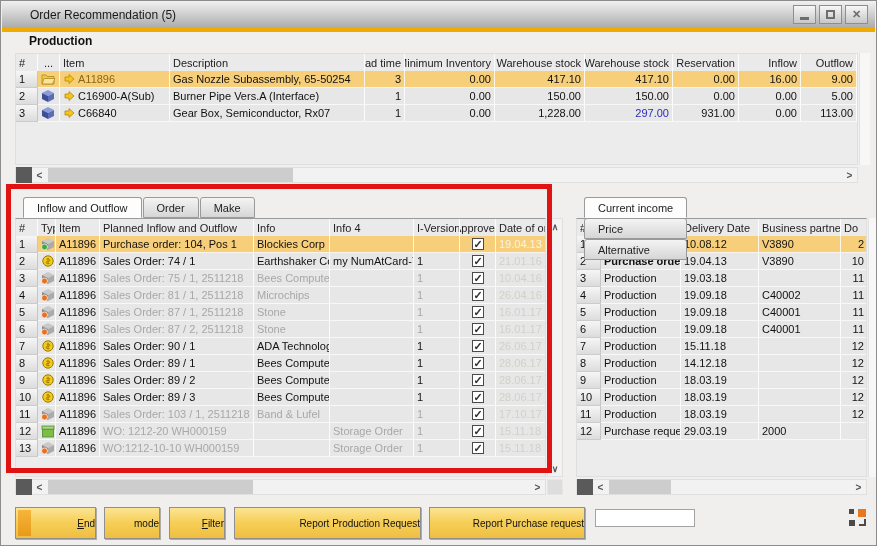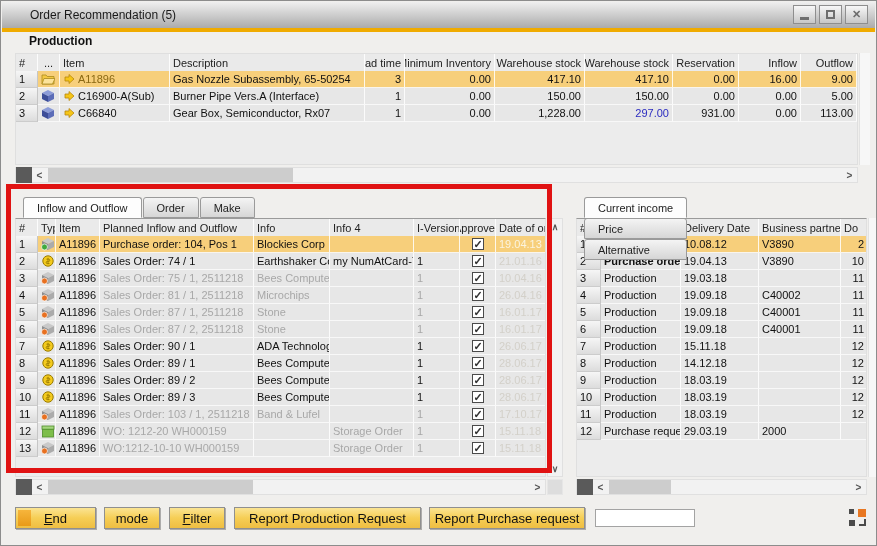--- a/index.html
+++ b/index.html
@@ -50,24 +50,24 @@
   .sbtn { width:15px; height:16px; color:#555; font-weight:bold; font-size:10px;
     display:flex; align-items:center; justify-content:center; flex:0 0 15px; }
   .sthumb { height:14px; background:#CDCDCD; margin:0 1px; }
   .vscroll { position:absolute; width:16px; background:#F2F2F2; border:1px solid #E0E0E0; }
   .vbtn { position:absolute; left:0; width:14px; height:15px; color:#555; font-weight:bold;
     font-size:9px; display:flex; align-items:center; justify-content:center; }
   .vtrack-plain { position:absolute; background:#F7F7F7; border-left:1px solid #E2E2E2; }
   .corner { position:absolute; width:16px; height:16px; background:#DDDDDD; border:1px solid #E6E6E6; }
   .cb { width:12px; height:12px; background:#FFF; border:1px solid #4A4A4A; position:relative; }
   .cb.on::after { content:"✓"; position:absolute; left:1px; top:-3px; font-size:11px; color:#333; font-weight:bold; }
-  .footer-btn { position:absolute; top:506px; height:22px; border:1px solid #8F8F8F;
+  .footer-btn { position:absolute; top:506px; height:32px; border:1px solid #8F8F8F;
     background:linear-gradient(180deg,#FBE493 0%,#F6CE55 50%,#EFBE42 100%);
-    box-shadow:1px 1px 0 rgba(90,90,90,.45); display:flex; align-items:center; justify-content:center;
-    font-size:13px; color:#111; }
+    box-shadow:1px 1px 0 rgba(90,90,90,.45); display:flex; align-items:center; justify-content:flex-end;
+    font-size:10px; color:#111; }
   .ak::first-letter { text-decoration:underline; }
   .end-block { position:absolute; left:2px; top:2px; bottom:2px; width:13px;
     background:linear-gradient(180deg,#F6B53C,#E89A18); }
   .footer-input { position:absolute; top:508px; height:18px; border:1px solid #A3A3A3;
     background:#FFF; padding:0 3px; font-family:"Liberation Sans",sans-serif; font-size:11px; }
   .annotation { position:absolute; left:6px; top:184px; width:546px; height:289px;
     border:5px solid #E01212; z-index:99; pointer-events:none; }
   .expandicon { position:absolute; left:848px; top:508px; width:17px; height:17px; }
   .expandicon .o { position:absolute; right:0; top:0; width:8px; height:8px; background:#E87722; }
   .expandicon .a { position:absolute; left:0; top:0; width:5px; height:5px; background:#4A4A4A; }

